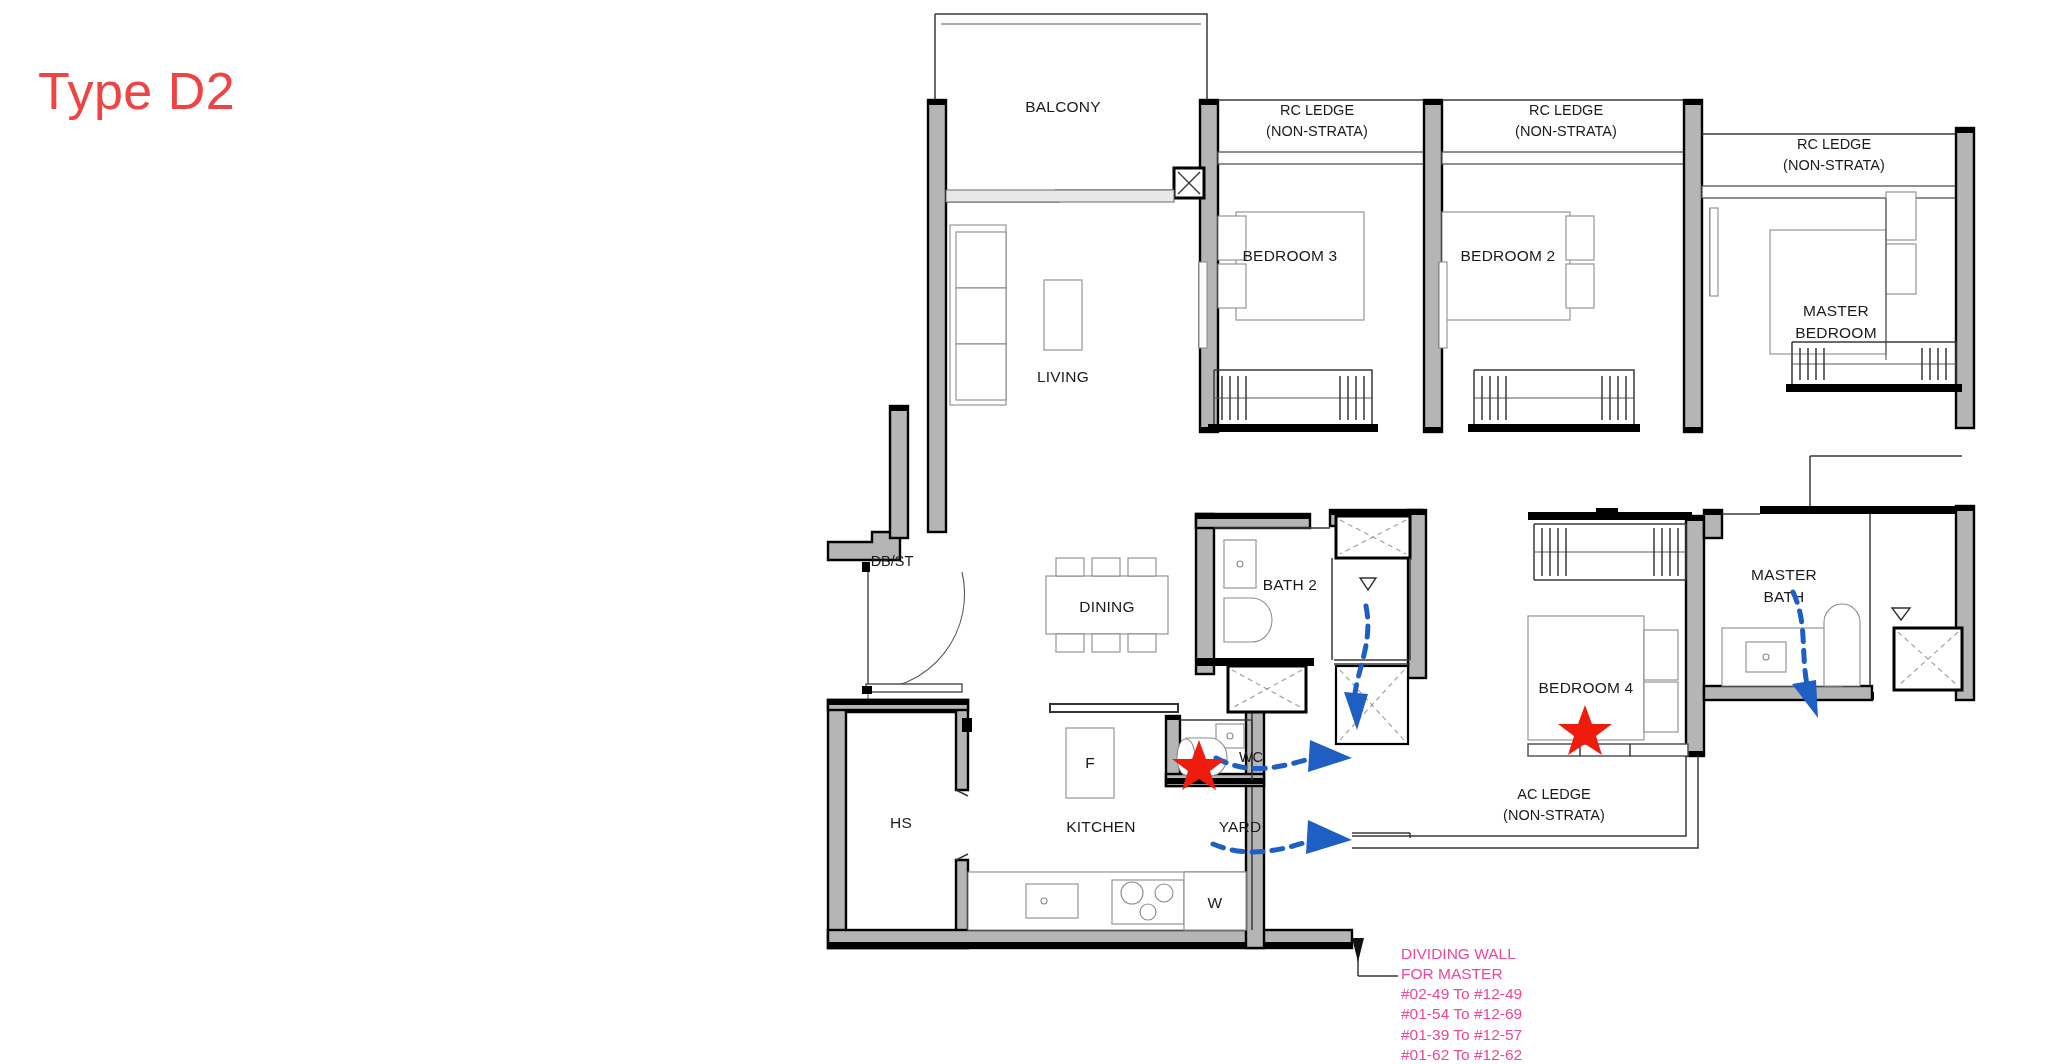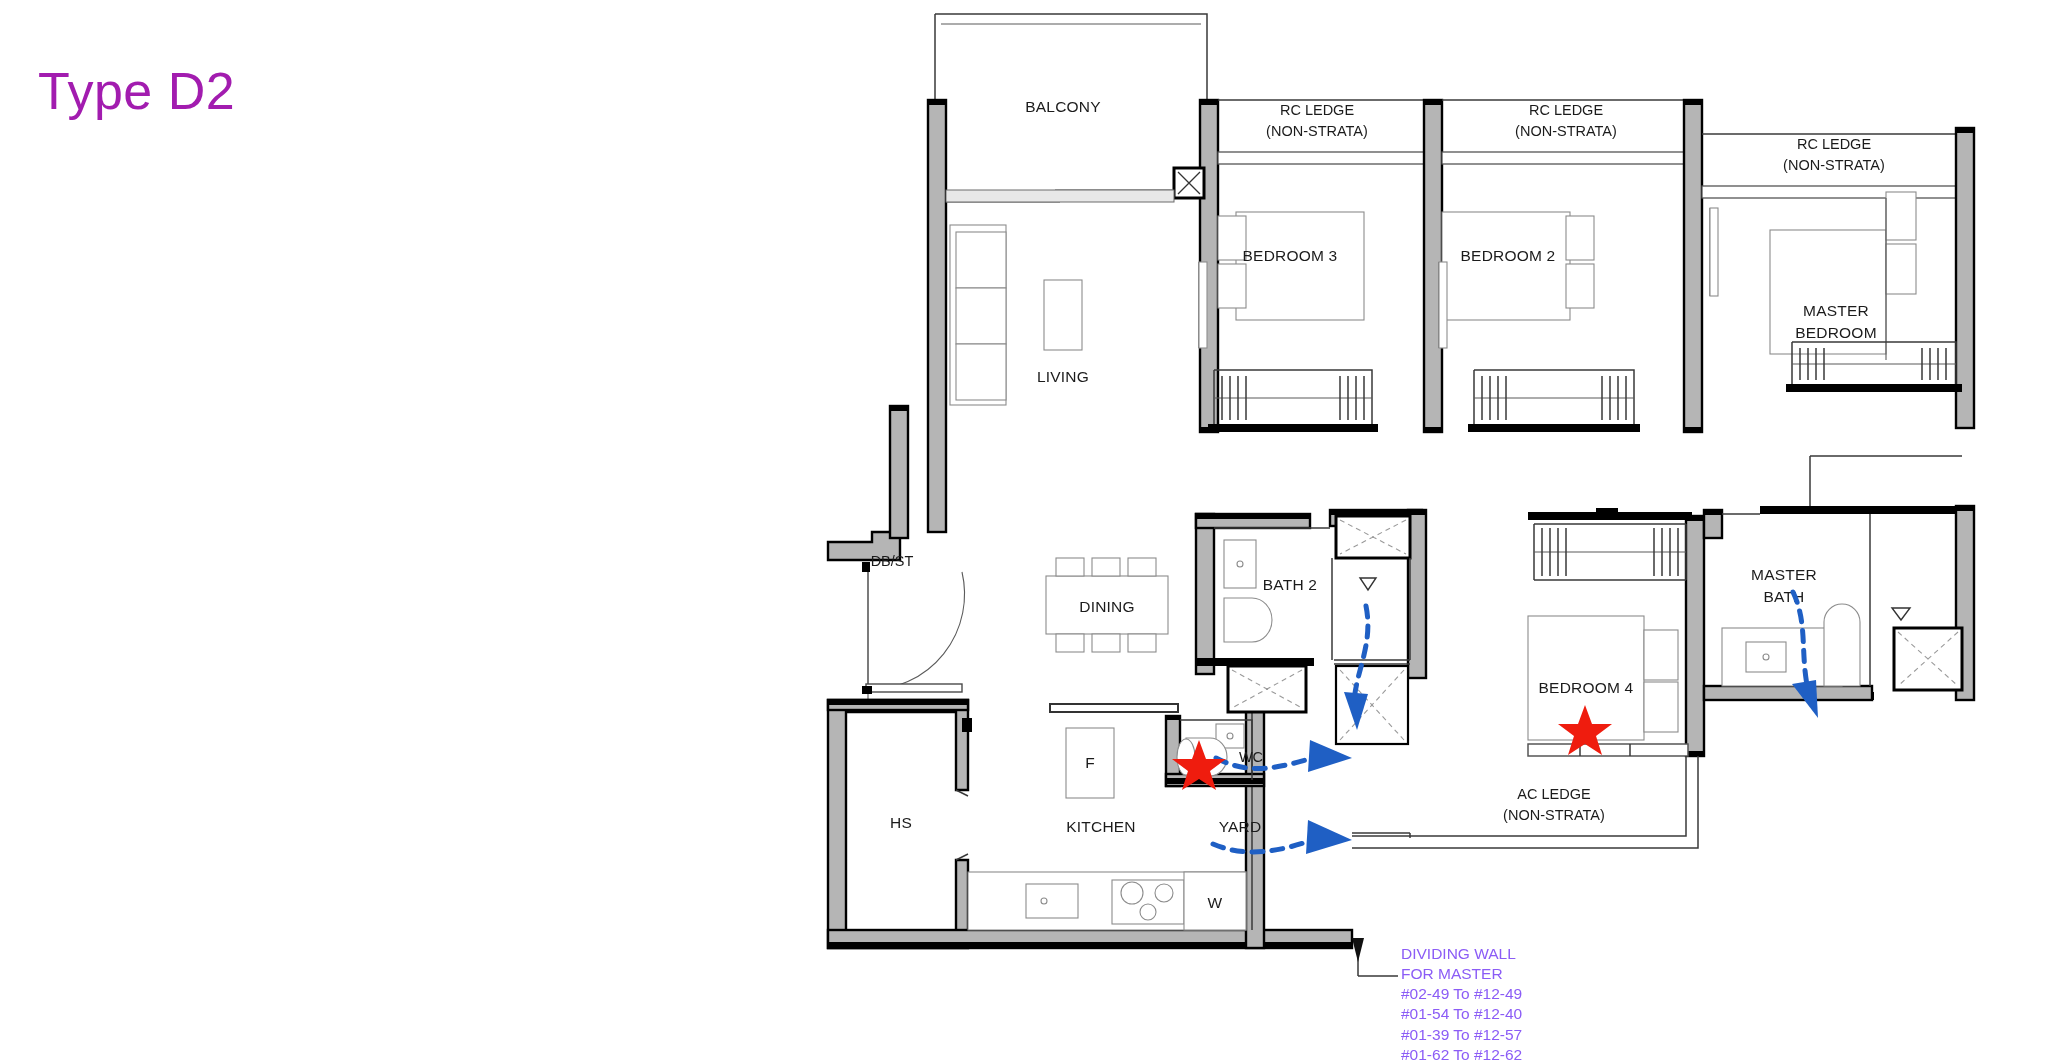--- a/index.html
+++ b/index.html
@@ -11,21 +11,21 @@
     width: 2058px;
     height: 1064px;
     position: relative;
     font-family: "Liberation Sans", sans-serif;
     overflow: hidden;
   }
   #title-block {
     position: absolute;
     left: 38px;
     top: 62px;
-    color: #a21caf;
+    color: #ef4444;
   }
   #unit-type {
     font-size: 52px;
     font-weight: 400;
     letter-spacing: 0.5px;
     line-height: 1.15;
     white-space: nowrap;
   }
   #unit-area {
     font-size: 40px;
@@ -368,20 +368,20 @@
     <path class="blue-head" d="M1792,684 L1816,680 L1818,718 Z"></path>
   </g>
 
   <g>
     <path class="star" d="M1199,740 L1206,759 L1226,759 L1210,771 L1216,790 L1199,779 L1182,790 L1188,771 L1172,759 L1192,759 Z"></path>
     <path class="star" d="M1585,705 L1592,724 L1612,724 L1596,736 L1602,755 L1585,744 L1568,755 L1574,736 L1558,724 L1578,724 Z"></path>
   </g>
 
 </svg>
 
-<div id="annotation" style="position:absolute;left:1401px;top:944px;font-size:15.5px;color:#8b5cf6;line-height:1.30;">
+<div id="annotation" style="position:absolute;left:1401px;top:944px;font-size:15.5px;color:#ec4899;line-height:1.30;">
   <div>DIVIDING WALL</div>
   <div>FOR MASTER</div>
   <div>#02-49 To #12-49</div>
-  <div>#01-54 To #12-40</div>
+  <div>#01-54 To #12-69</div>
   <div>#01-39 To #12-57</div>
   <div>#01-62 To #12-62</div>
 </div>
 
 </body></html>

